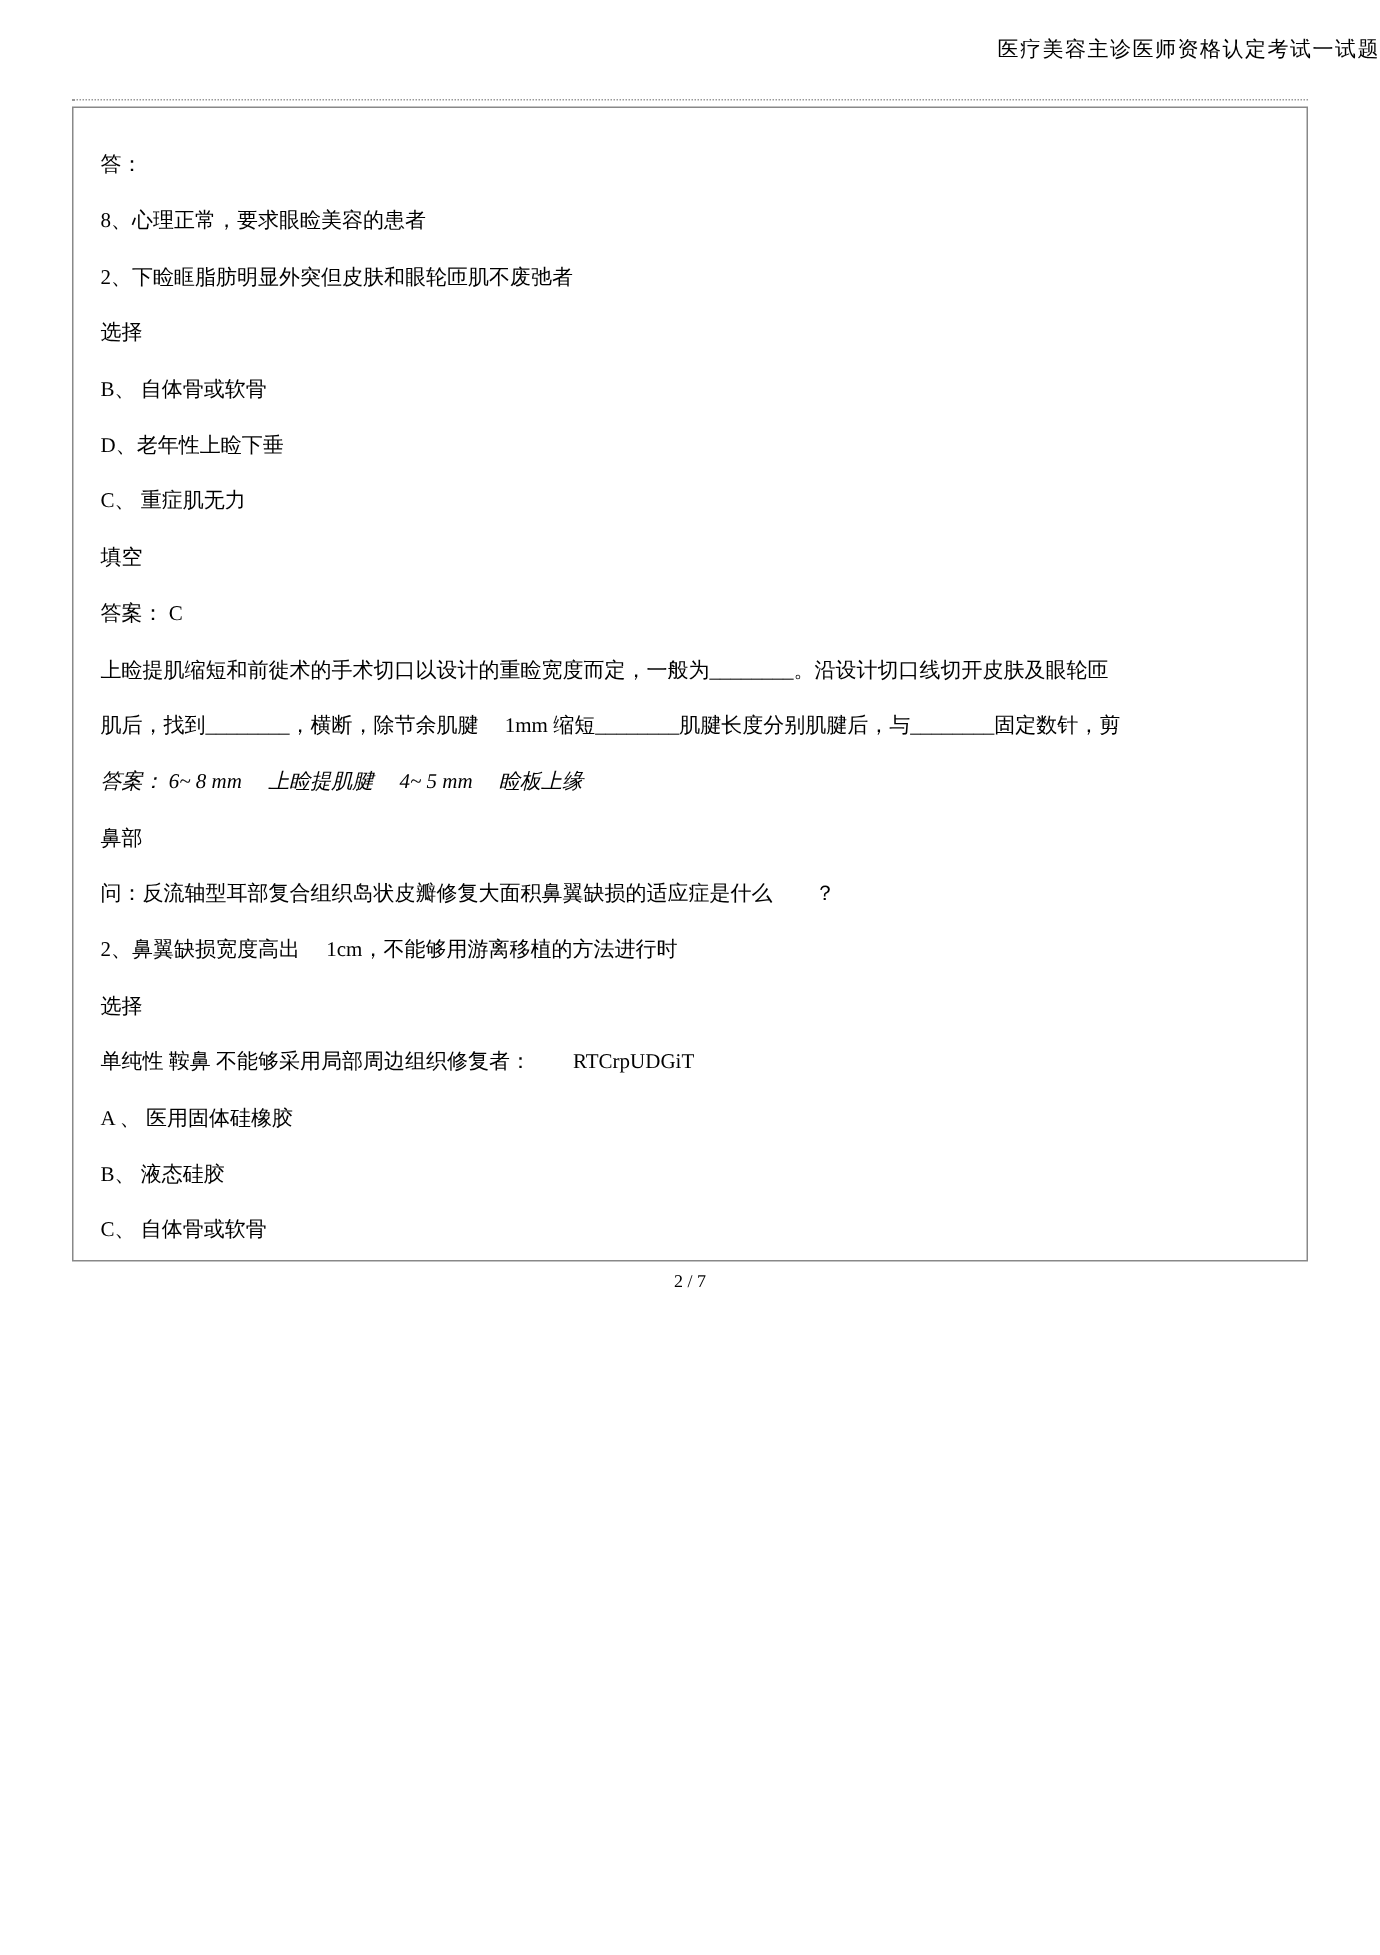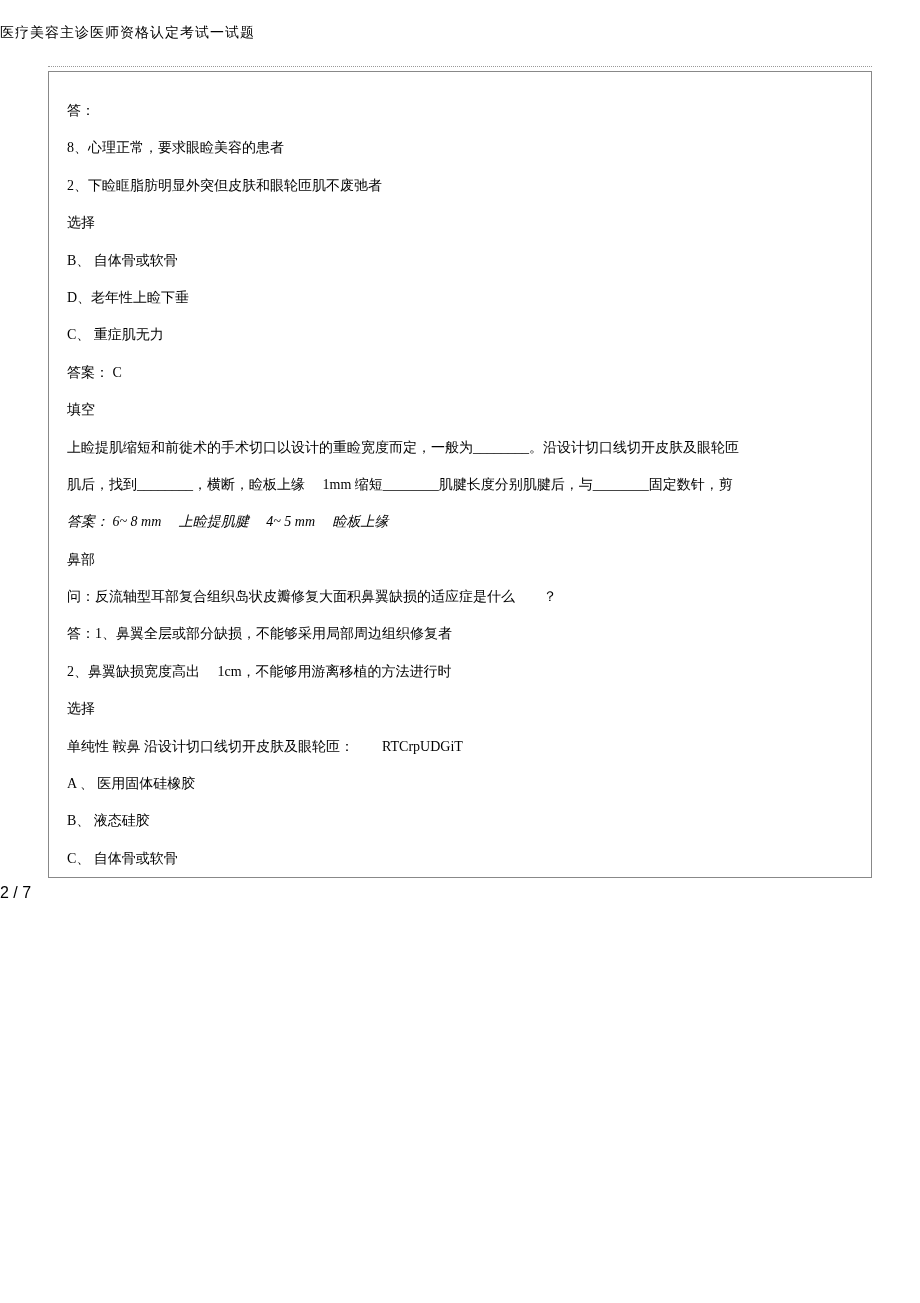--- a/index.html
+++ b/index.html
@@ -5,21 +5,21 @@
   body {
     margin: 0;
     padding: 0;
     background: #fff;
     font-family: "SimSun", "宋体", serif;
     font-size: 14px;
     color: #000;
     width: 920px;
   }
   .page-header {
-    text-align: left;
+    text-align: right;
     font-size: 14px;
     padding-top: 24px;
     padding-bottom: 24px;
     letter-spacing: 1px;
   }
   .hr-outer {
     margin: 0 48px;
     border-top: 1px dotted #999;
   }
   .content-box {
@@ -29,23 +29,23 @@
   }
   .content-box p {
     margin: 0;
     line-height: 2.1;
     padding: 4px 0;
   }
   .block {
     margin-bottom: 18px;
   }
   .footer {
-    text-align: left;
-    font-size: 16px;
-    font-family: Liberation Sans, sans-serif;
+    text-align: center;
+    font-size: 12px;
+    font-family: Liberation Serif, serif;
     padding-top: 6px;
     padding-bottom: 12px;
   }
   .indent {
     padding-left: 12px;
     font-style: italic;
   }
 </style>
 </head>
 <body>
@@ -62,40 +62,39 @@
 
   <p class="block">2、下睑眶脂肪明显外突但皮肤和眼轮匝肌不废弛者</p>
 
   <p class="block">选择</p>
 
 
   <p class="block">B、  自体骨或软骨</p>
   <p class="block">D、老年性上睑下垂</p>
   <p class="block">C、  重症肌无力</p>
 
+  <p class="block">填空</p>
+
   <p class="block">答案： C</p>
 
-  <p class="block">填空</p>
-
   <p>上睑提肌缩短和前徙术的手术切口以设计的重睑宽度而定，一般为________。沿设计切口线切开皮肤及眼轮匝</p>
-  <p>肌后，找到________，横断，睑板上缘  1mm 缩短________肌腱长度分别肌腱后，与________固定数针，剪</p>
+  <p>肌后，找到________，横断，除节余肌腱  1mm 缩短________肌腱长度分别肌腱后，与________固定数针，剪</p>
 
   <p class="block indent">  答案： 6~ 8 mm  上睑提肌腱  4~ 5 mm  睑板上缘</p>
 
   <p class="block">鼻部</p>
 
   <p class="block">问：反流轴型耳部复合组织岛状皮瓣修复大面积鼻翼缺损的适应症是什么  ？</p>
 
-  <p class="block">答：1、鼻翼全层或部分缺损，不能够采用局部周边组织修复者</p>
 
   <p class="block">2、鼻翼缺损宽度高出  1cm，不能够用游离移植的方法进行时</p>
 
   <p class="block">选择</p>
 
-  <p class="block">单纯性 鞍鼻 沿设计切口线切开皮肤及眼轮匝：  RTCrpUDGiT</p>
+  <p class="block">单纯性 鞍鼻 不能够采用局部周边组织修复者：  RTCrpUDGiT</p>
 
   <p class="block">A 、  医用固体硅橡胶</p>
   <p class="block">B、  液态硅胶</p>
   <p>C、  自体骨或软骨</p>
 
 </div>
 
 <div class="footer">2 / 7</div>
 
 </body></html>

